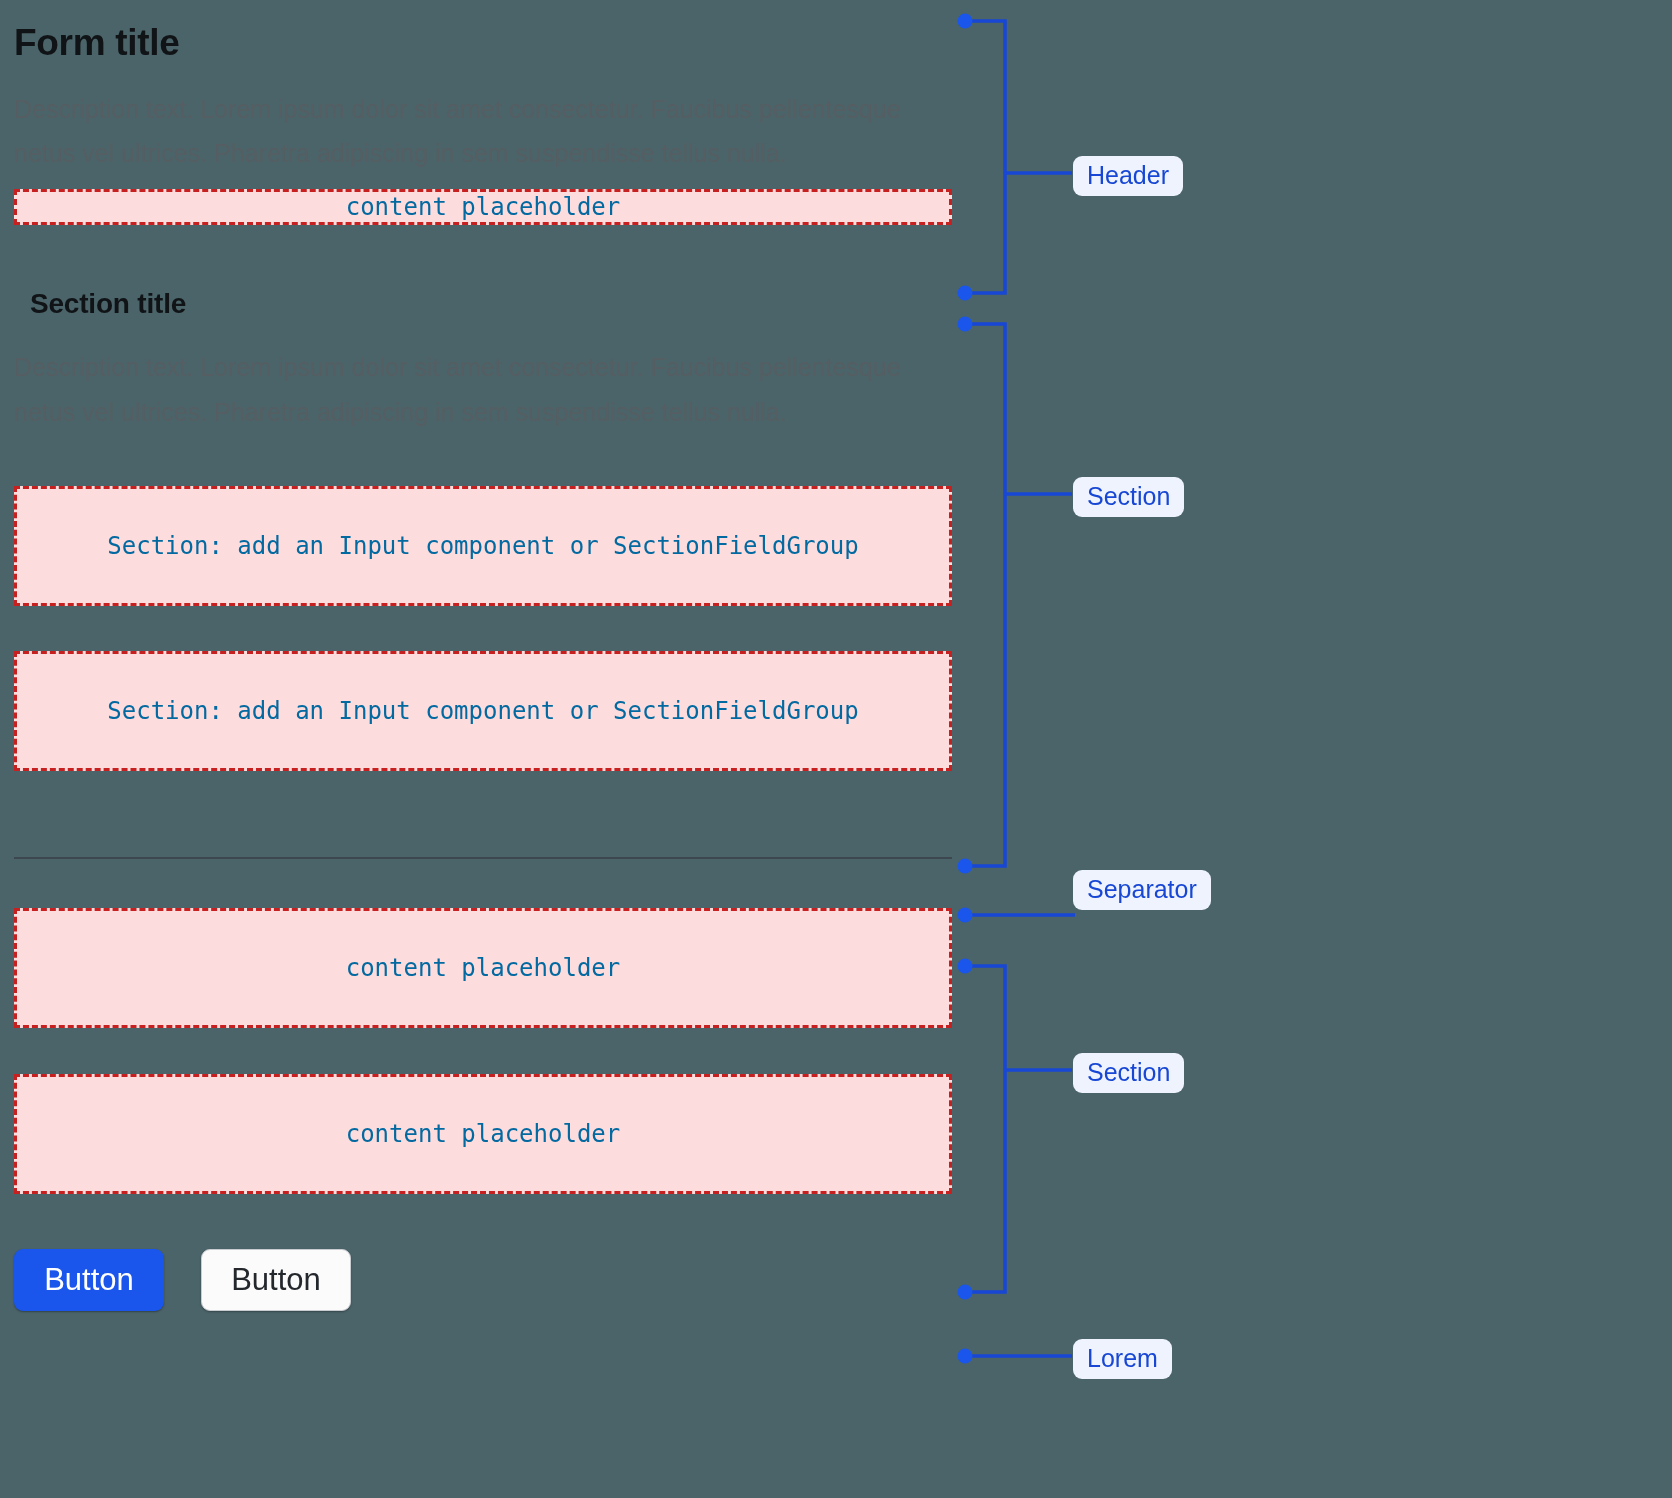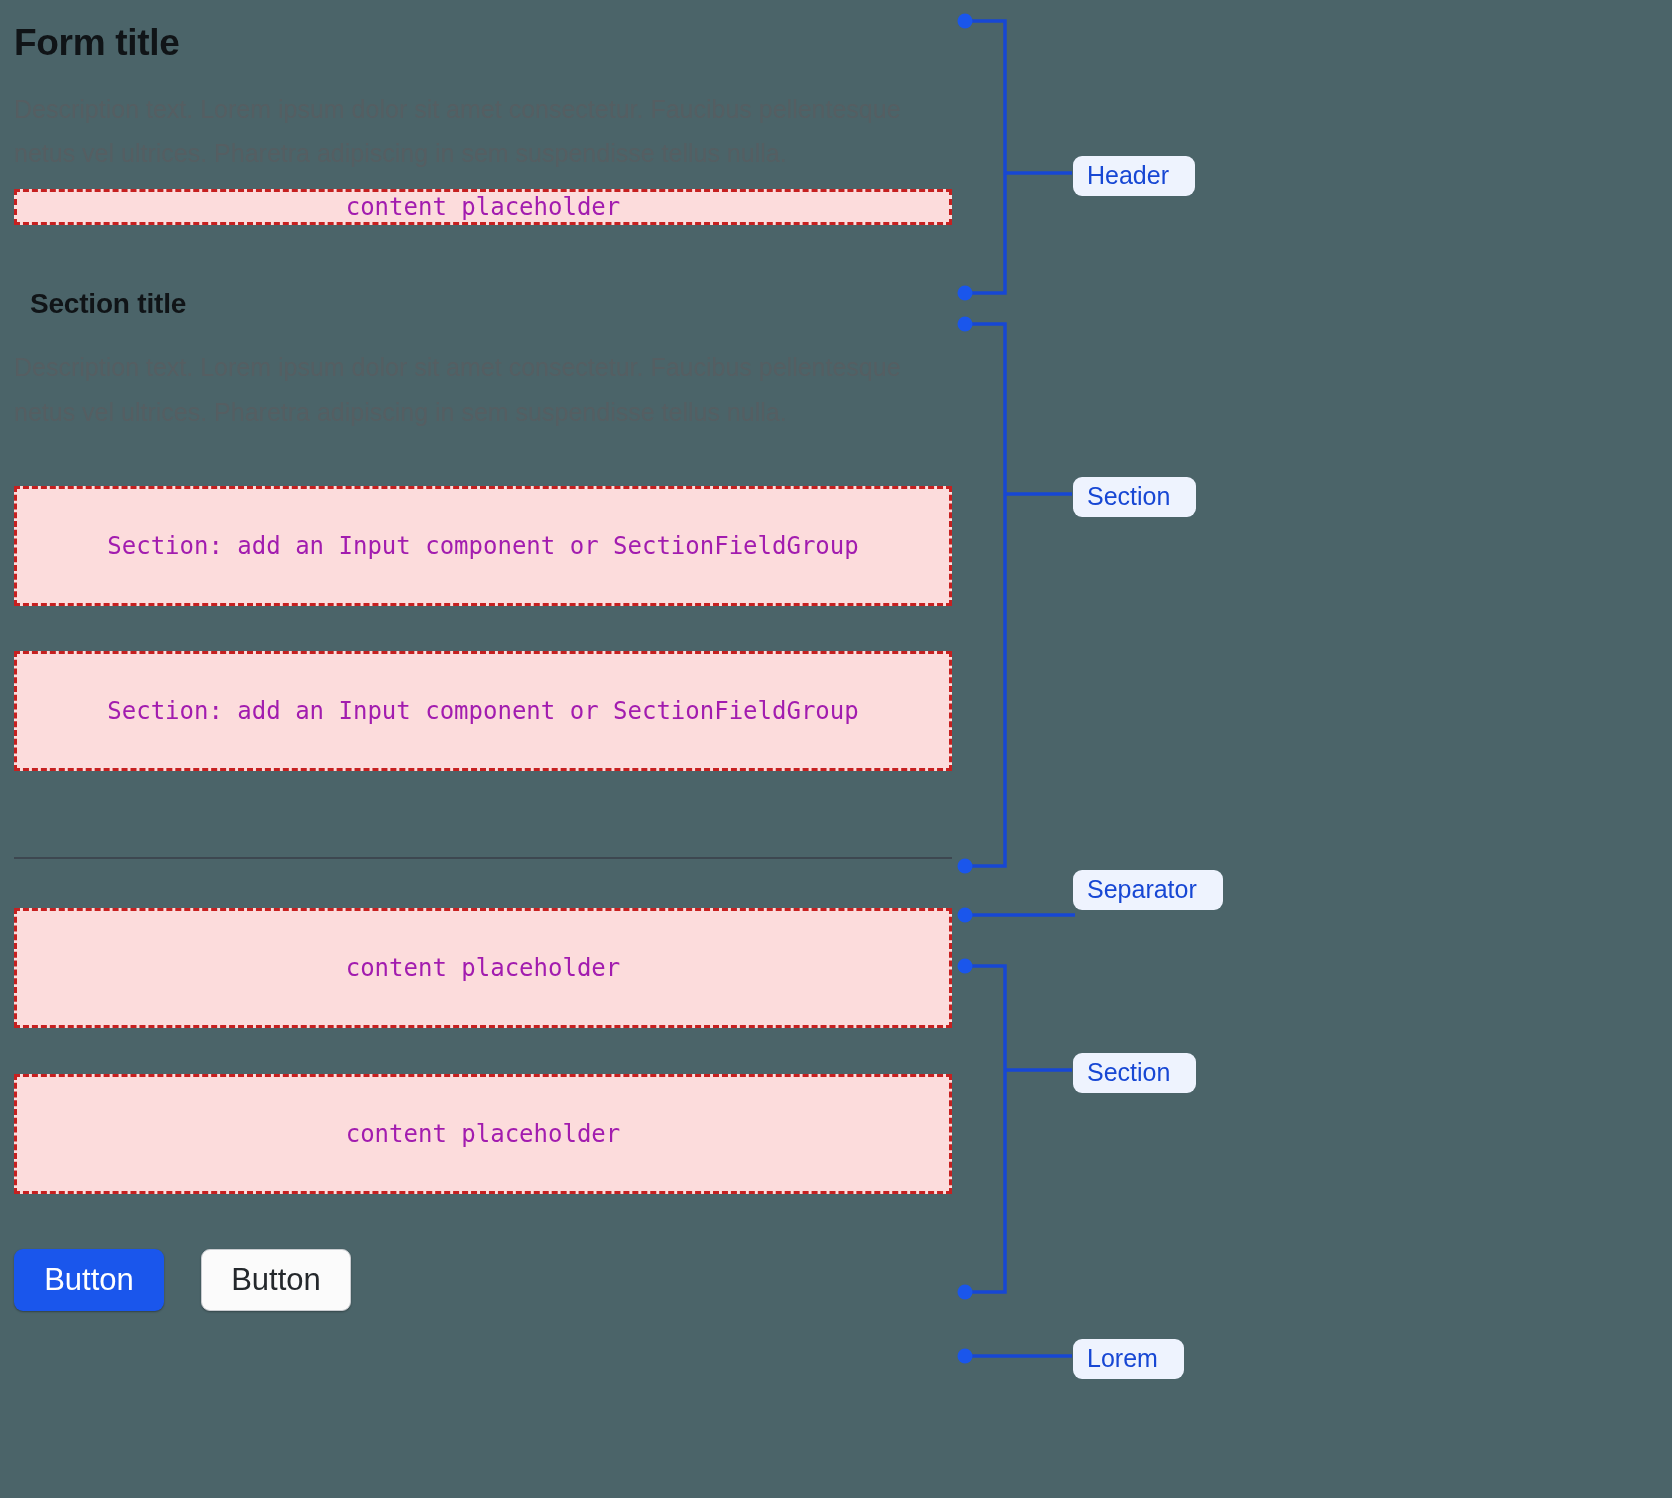--- a/index.html
+++ b/index.html
@@ -42,21 +42,21 @@
     color:#555e62;
     line-height:1.78;
     margin:0;
     max-width:905px;
   }
 
   
   .ph {
     background:#fcdcdc;
     border:3px dashed #c62020;
-    color:#a21caf;
+    color:#0369a1;
     font-family:"DejaVu Sans Mono","Liberation Mono",monospace;
     font-size:24px;
     display:flex;
     align-items:center;
     justify-content:center;
     text-align:center;
     width:938px;
   }
   .ph-thin { height:36px; }
   .ph-tall { height:120px; }
@@ -103,21 +103,21 @@
     pointer-events:none;
   }
   #annotations svg { position:absolute; left:0; top:0; }
 
   .anno-label {
     position:absolute;
     background:#eef3fe;
     color:#1747d4;
     font-size:25px;
     border-radius:9px;
-    padding:4px 26px 6px 14px;
+    padding:4px 14px 6px 14px;
     white-space:nowrap;
     line-height:1.2;
     font-family:"Liberation Sans", sans-serif;
   }
 </style>
 </head>
 <body>
 
 <div id="form-col">
 

